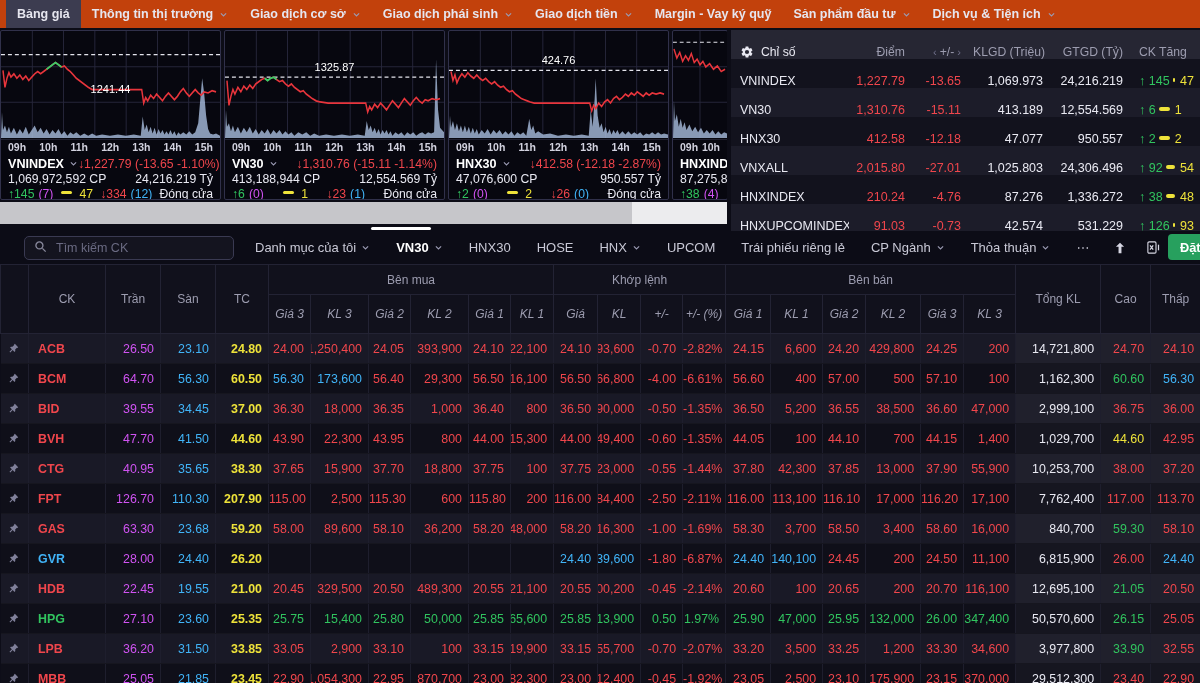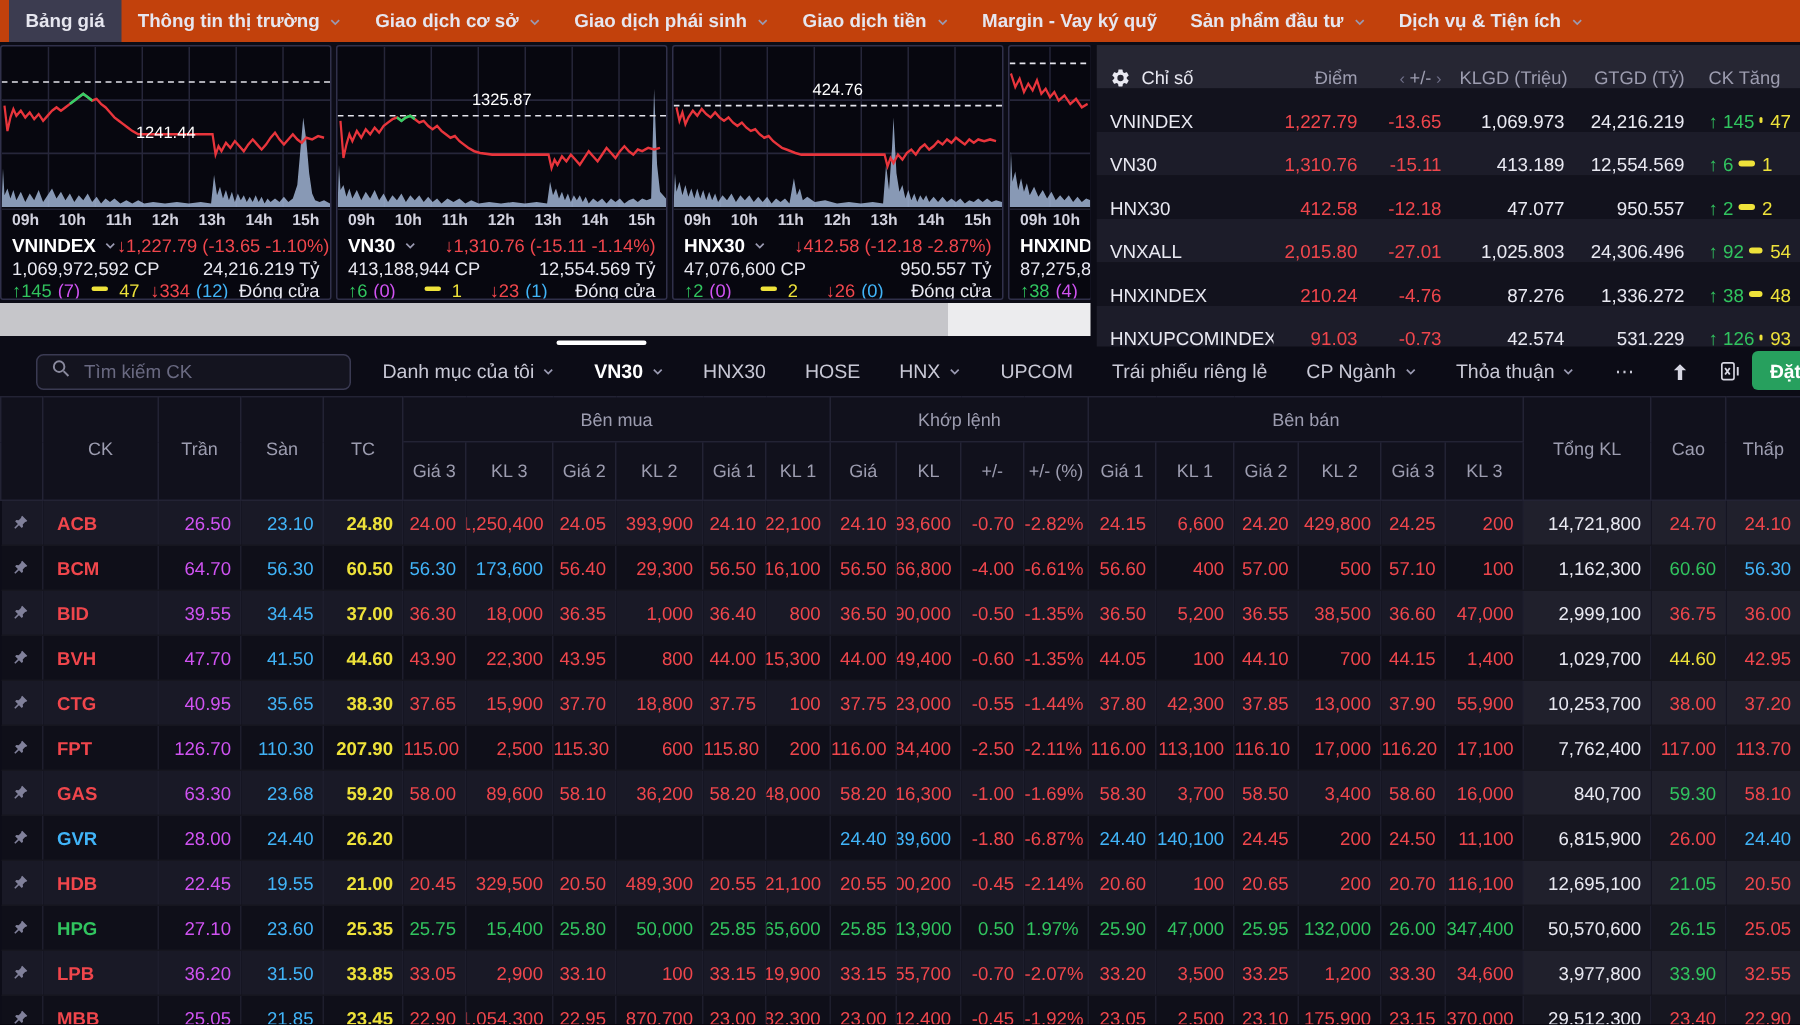--- a/index.html
+++ b/index.html
@@ -68,21 +68,21 @@
   .ic5{width:80px;text-align:right;}
   .ic6{flex:1;display:flex;align-items:center;padding-left:10px;gap:2px;}
   .sortarrows{color:#70708a;font-size:11px;}
 
   
   .ptable-wrap{position:absolute;left:0;top:264px;width:1200px;height:419px;overflow:hidden;}
   table.ptable{border-collapse:collapse;table-layout:fixed;width:1200px;background:#0d0d18;}
   .ptable th{font-weight:normal;color:#9d9db0;font-size:12px;border:1px solid #232334;
              text-align:center;vertical-align:middle;background:#11111c;padding:1px 2px;}
   .ptable tr.ghead th{height:27px;}
-  .ptable tr.shead th{height:36px;}
+  .ptable tr.shead th{height:36px;font-style:italic;}
   .ptable td{height:30px;font-size:12.4px;text-align:right;padding:0 6px 0 0;border-right:1px solid #1e1e2d;
              border-bottom:1px solid #16161f;white-space:nowrap;overflow:hidden;box-sizing:border-box;}
   tr.light{background:#191926;}
   tr.dark{background:#0f0f19;}
   td.ckcell{text-align:left;padding-left:9px;font-weight:bold;}
   td.pincell{text-align:center;padding:0;}
   td.clip{direction:rtl;}
   td.g-tot{background:rgba(255,255,255,0.03);}
   td.boldref{font-weight:bold;}
 </style>

